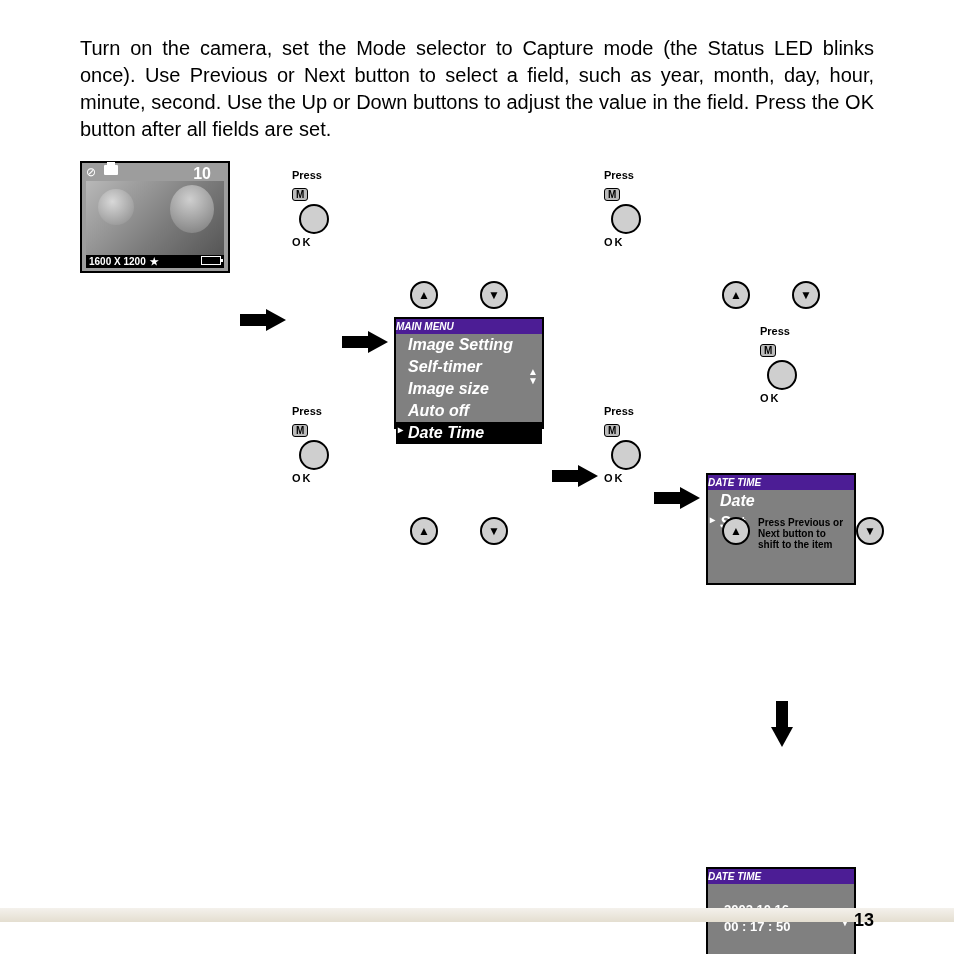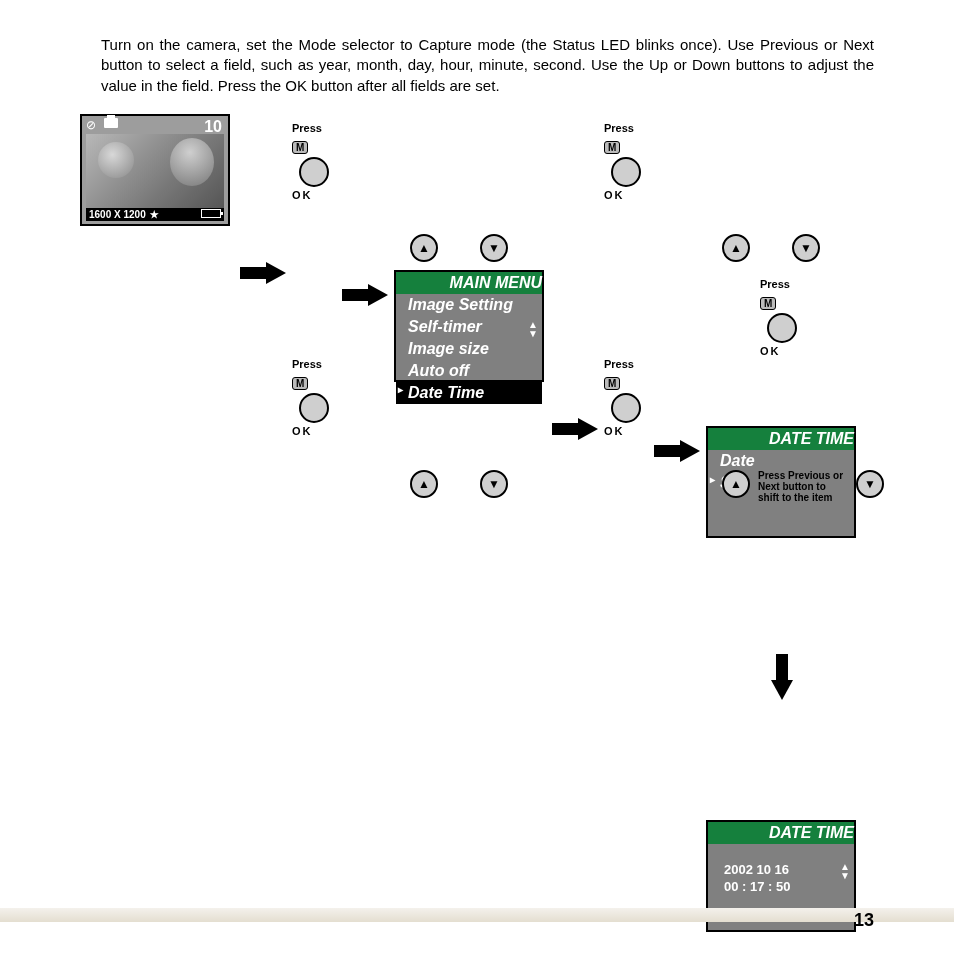--- a/index.html
+++ b/index.html
@@ -1,39 +1,39 @@
 <!DOCTYPE html>
 <html><head>
 <meta charset="utf-8">
 <style>
   * { box-sizing: border-box; margin: 0; padding: 0; }
   body { font-family: Arial, Helvetica, sans-serif; background: #fff; width: 954px; height: 954px; position: relative; overflow: hidden; }
   .page { padding: 35px 80px 0 80px; }
   .heading { font-size: 20px; font-weight: bold; margin-bottom: 6px; }
-  .body-text { font-size: 15px; line-height: 1.35; text-align: justify; margin-bottom: 18px; margin-left: 21px; }
+  .body-text { font-size: 20px; line-height: 1.35; text-align: justify; margin-bottom: 18px; }
   .diagram-area { position: relative; width: 820px; height: 450px; margin-left: -10px; }
   .abs { position: absolute; }
 
   
   .lcd { width: 150px; height: 112px; border: 2px solid #000; background: #9d9d9d; position: relative; }
   .lcd .flash { position: absolute; top: 2px; left: 4px; color: #fff; font-size: 12px; }
   .lcd .cam { position: absolute; top: 2px; left: 22px; width: 14px; height: 10px; background:#fff; border-radius:1px; }
   .lcd .cam::before { content:""; position:absolute; top:-3px; left:3px; width:8px; height:3px; background:#fff;}
-  .lcd .count { position: absolute; top: 2px; right: 6px; color: #fff; font-weight: bold; font-size: 16px; }
+  .lcd .count { position: absolute; top: 2px; right: 17px; color: #fff; font-weight: bold; font-size: 16px; }
   .lcd .res { position: absolute; bottom: 3px; left: 4px; right: 4px; background: #000; color: #fff; font-size: 10px; font-weight: bold; padding: 1px 3px; display:flex; align-items:center; gap:4px;}
   .lcd .res .star { font-size: 10px; }
   .lcd .batt { position:absolute; right:3px; bottom:3px; width:20px; height:9px; border:1px solid #fff; }
   .lcd .batt::after { content:""; position:absolute; right:-3px; top:2px; width:2px; height:3px; background:#fff;}
   .lcd .photo { position:absolute; top:18px; left:4px; right:4px; bottom:16px; background:linear-gradient(135deg,#b8b8b8 0%,#7a7a7a 60%,#555 100%); }
   .lcd .photo::before { content:""; position:absolute; left:12px; top:8px; width:36px; height:36px; border-radius:50%; background:radial-gradient(circle at 40% 35%,#d8d8d8,#888);}
   .lcd .photo::after { content:""; position:absolute; right:10px; top:4px; width:44px; height:48px; border-radius:50%; background:radial-gradient(circle at 45% 30%,#cfcfcf,#777);}
 
   
   .menu { width: 150px; height: 112px; border: 2px solid #000; background: #808080; position: relative; color:#fff; }
-  .menu .title { background:#15803d; color:#fff; text-align:right; font-size:16px; font-weight:bold; padding:2px 0; font-style:italic; }
+  .menu .title { background:#4c1d95; color:#fff; text-align:left; font-size:10px; font-weight:bold; padding:2px 0; font-style:italic; }
   .menu .row { font-size:16px; font-weight:bold; font-style:italic; padding:2px 4px 2px 12px; position:relative; }
   .menu .row.sel::before { content:"▸"; position:absolute; left:2px; top:2px; font-size:10px; font-style:normal; }
   .menu .row.dark { background:#000; }
   .menu .udarrows { position:absolute; right:4px; top:48px; font-size:10px; line-height:9px; }
   .menu .date1 { font-size:13px; font-weight:bold; margin:18px 0 2px 16px; }
   .menu .date2 { font-size:13px; font-weight:bold; margin-left:16px; }
 
   
   .mok { width:44px; text-align:left; }
   .mok .press { font-size:11px; font-weight:bold; margin-bottom:3px; }

